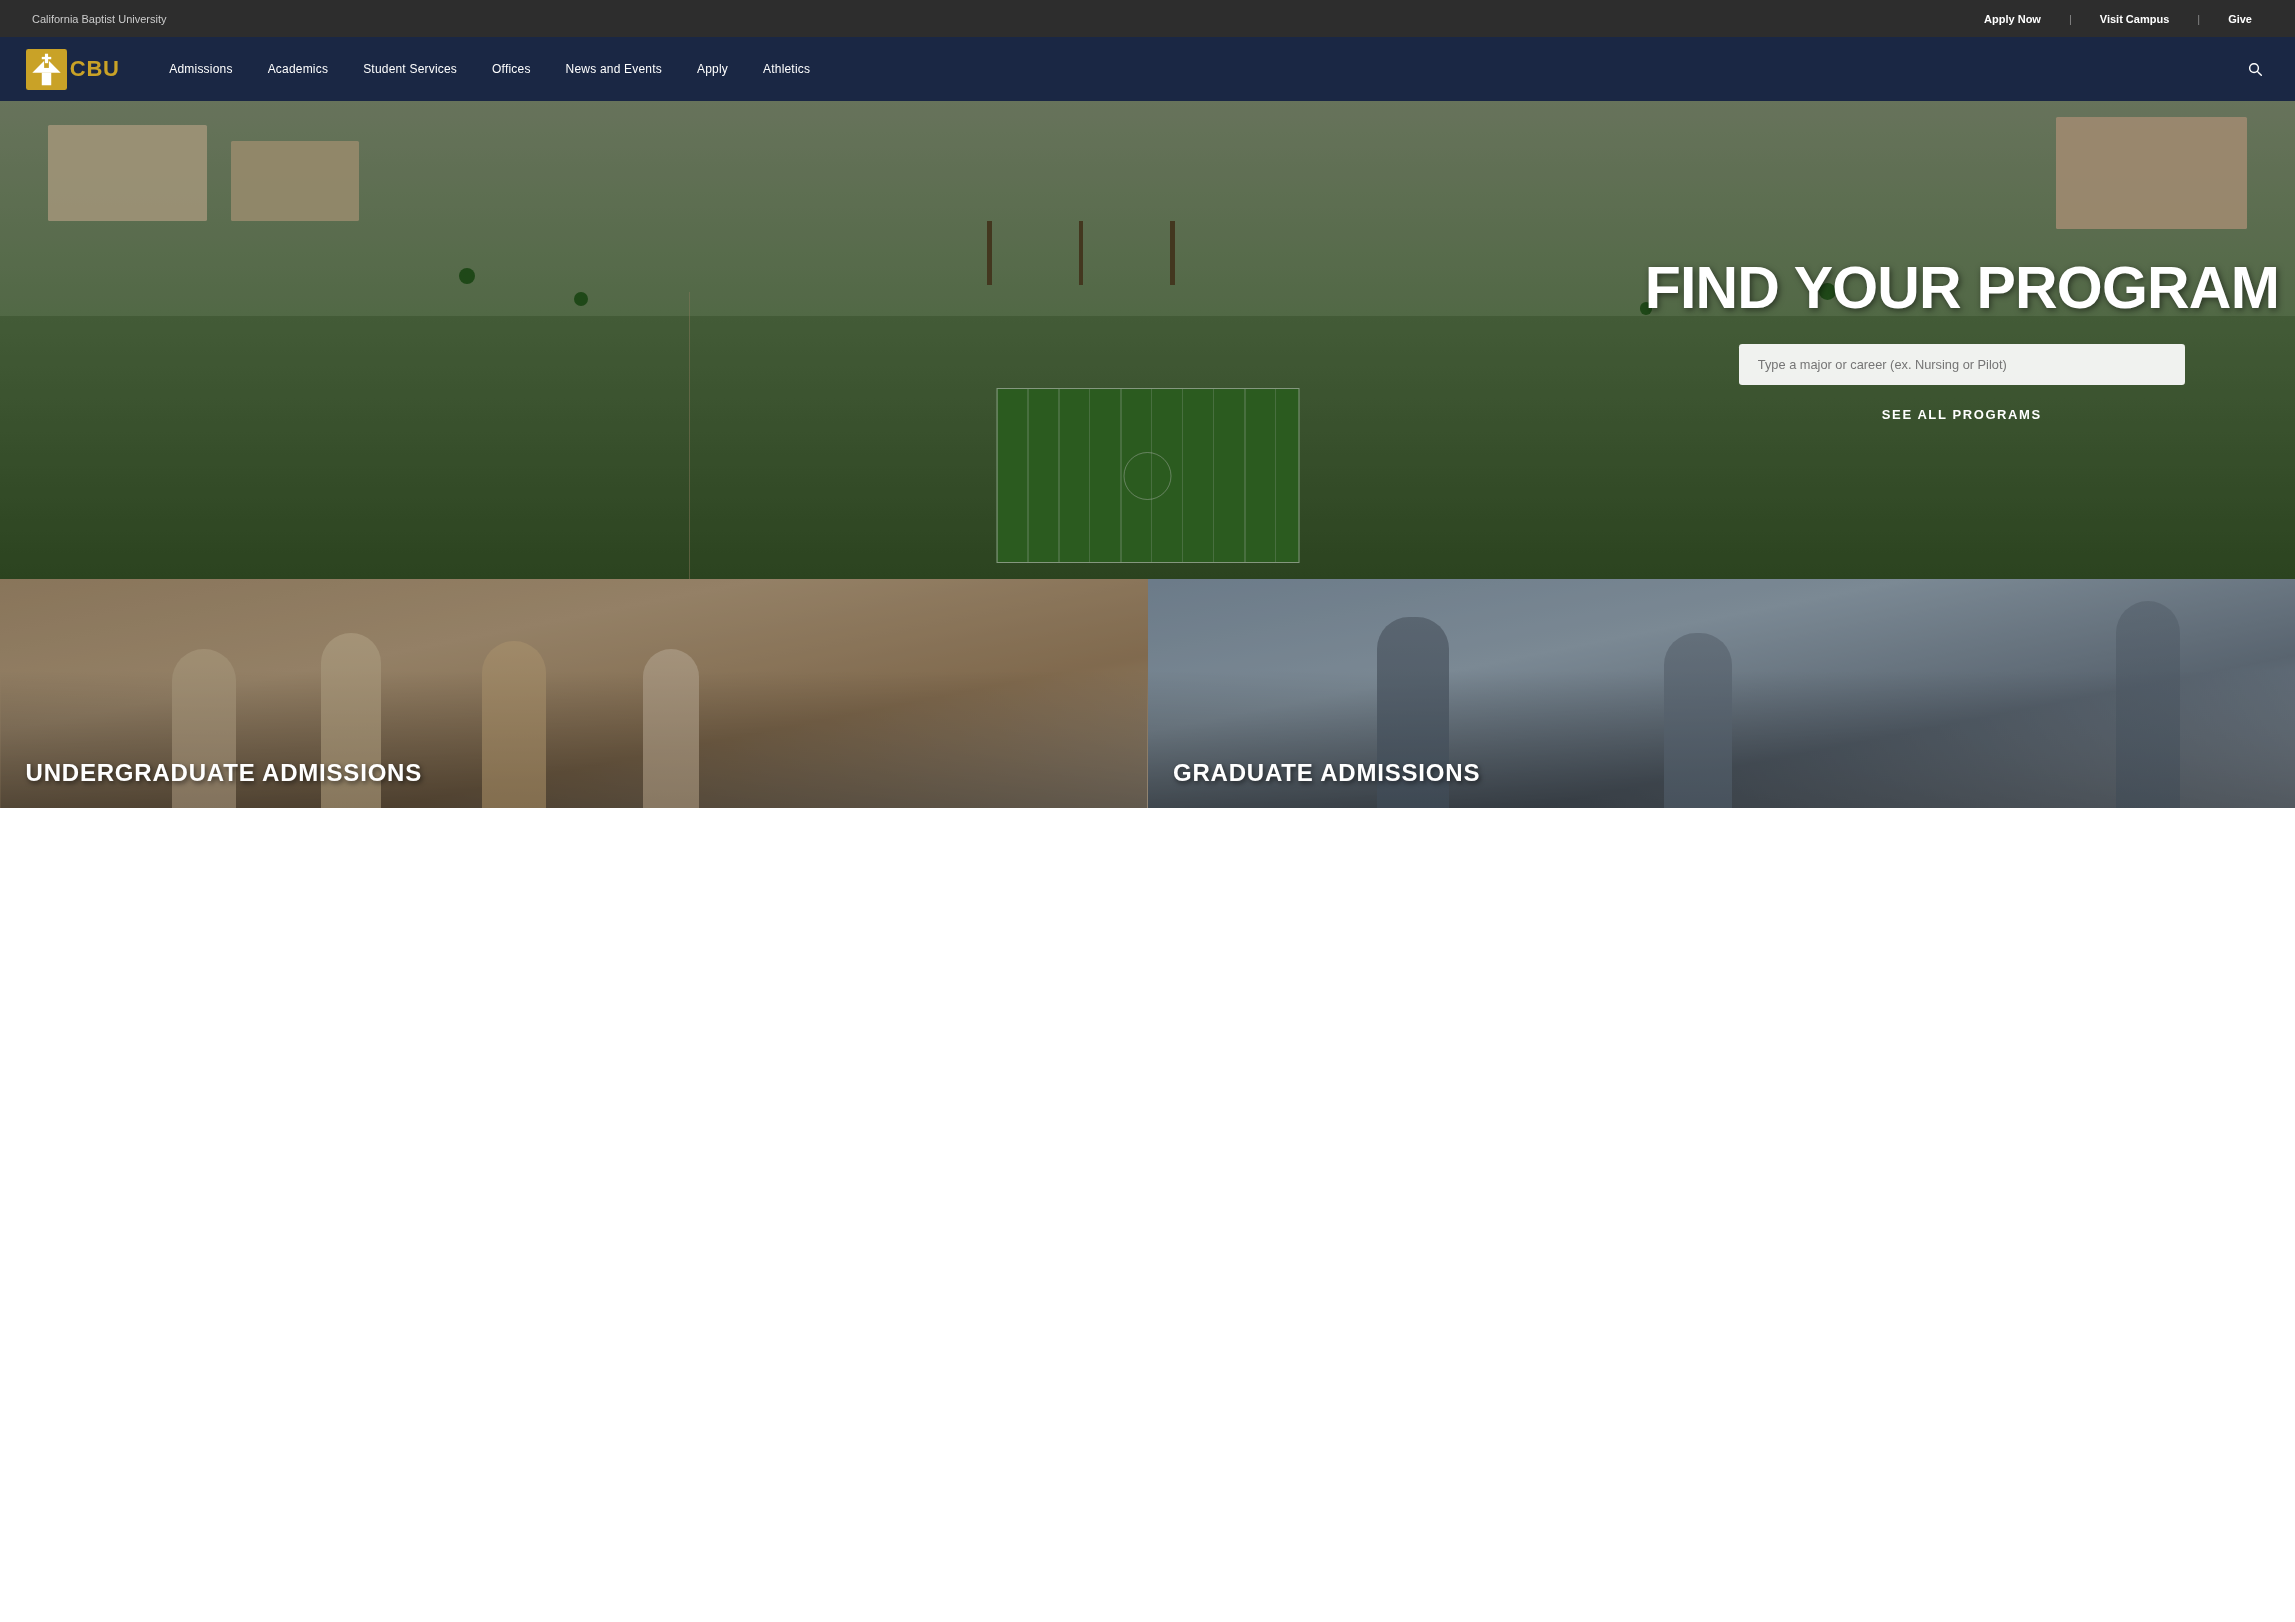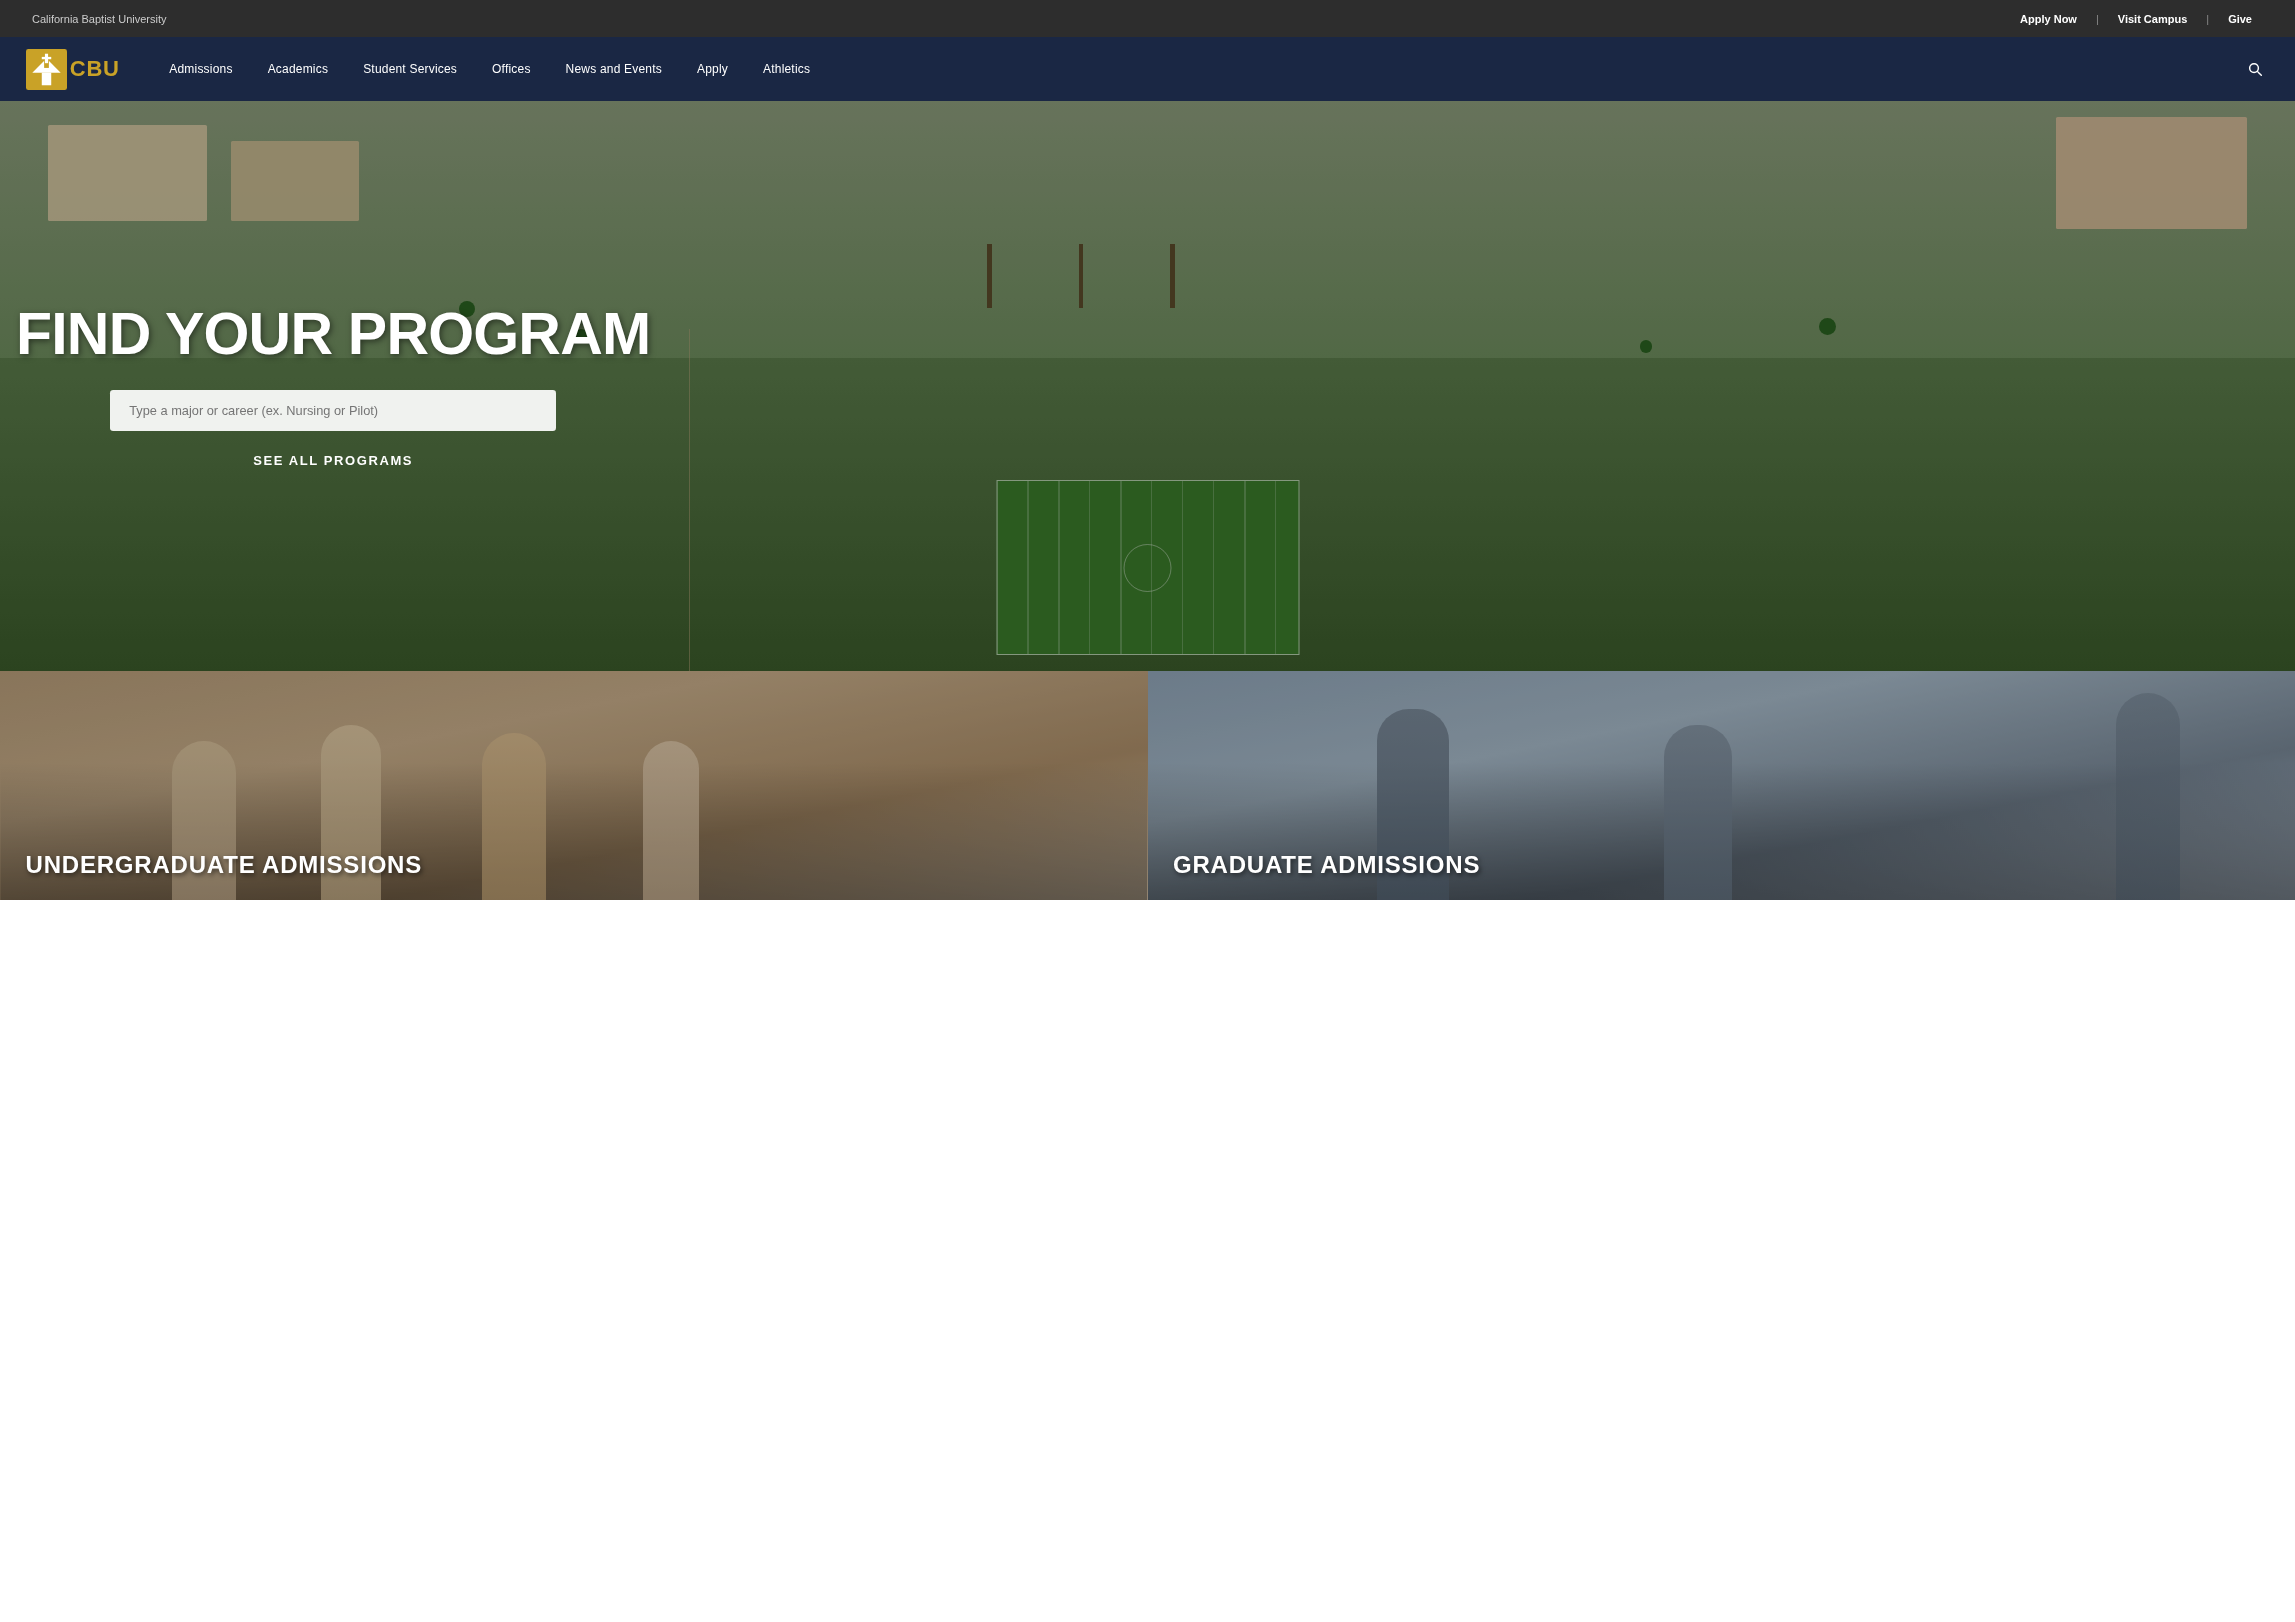--- a/index.html
+++ b/index.html
@@ -10,21 +10,21 @@
       background: #2d2d2d;
       color: #ccc;
       display: flex;
       justify-content: space-between;
       align-items: center;
       padding: 12px 32px;
       height: 37px;
       font-size: 11px;
     }
     .top-bar-title { color: #ccc; font-size: 11px; }
-    .top-bar-links { display: flex; align-items: flex-end; gap: 8px; }
+    .top-bar-links { display: flex; align-items: flex-end; gap: 17px; }
     .top-bar-links a {
       color: #fff;
       text-decoration: none;
       font-size: 11px;
       font-weight: 600;
       padding: 0 11px;
     }
     .top-bar-divider { color: #888; font-size: 11px; }
 
     
@@ -82,25 +82,25 @@
       display: flex;
       align-items: center;
       justify-content: center;
     }
     .search-icon-btn svg { width: 17.5px; height: 17.5px; fill: #fff; }
 
     
     .hero {
       position: relative;
       width: 100%;
-      height: 570px;
+      height: 478px;
       overflow: hidden;
       display: flex;
       align-items: center;
-      justify-content: flex-start;
+      justify-content: flex-end;
     }
     .hero-overlay {
       position: absolute;
       inset: 0;
       background: rgba(0,0,0,0.25);
     }
     
     .hero-campus {
       position: absolute;
       inset: 0;

